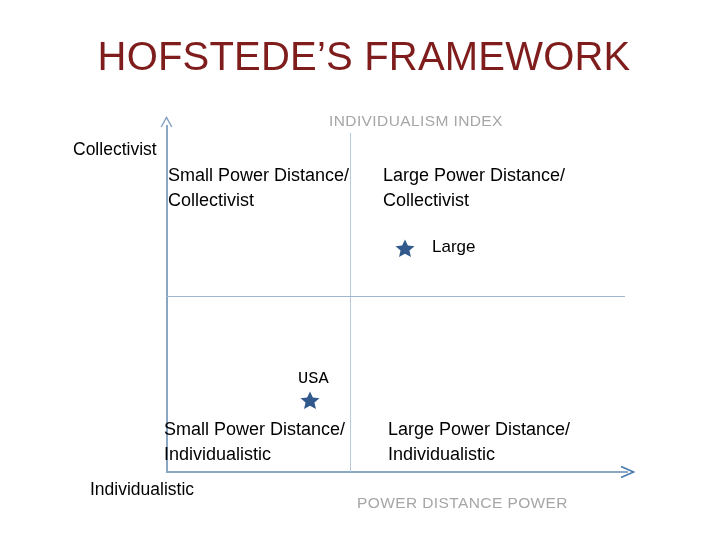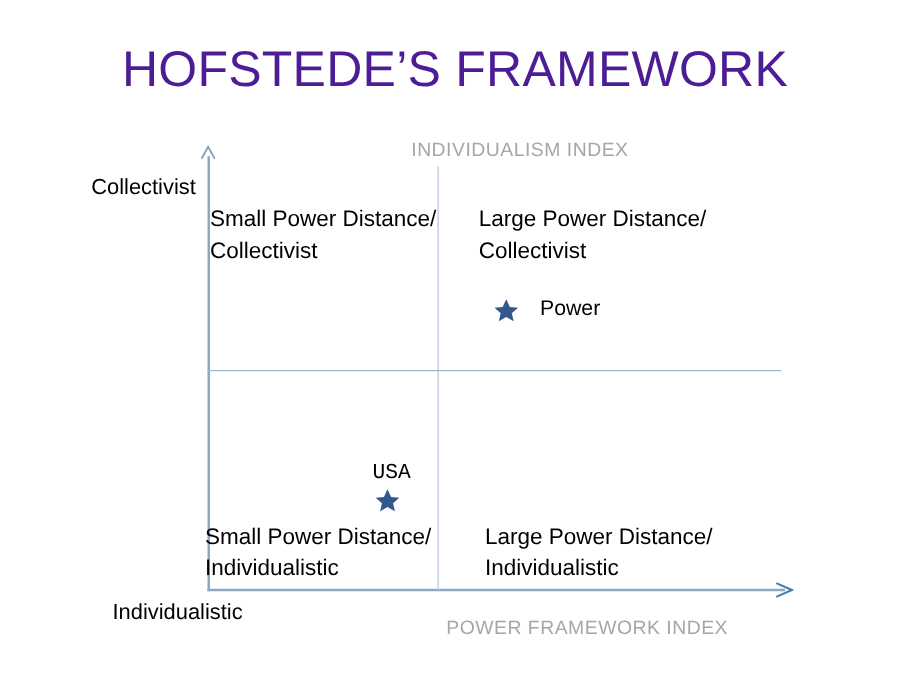--- a/index.html
+++ b/index.html
@@ -20,21 +20,21 @@
 
   
   #title {
     position: absolute;
     left: 0;
     top: 34px;
     width: 728px;
     text-align: center;
     font-size: 40px;
     font-weight: 400;
-    color: #4c1d95;
+    color: #7f1d1d;
     letter-spacing: 0.2px;
     line-height: 1.1;
     white-space: nowrap;
   }
 
   
   .axis-line {
     position: absolute;
     background: #8aa7c4;
   }
@@ -146,37 +146,37 @@
 
   <div class="axis-line" id="h-axis"></div>
   <svg id="h-arrow" viewBox="0 0 15 15">
     <path d="M1 1.5 L13.5 7 L1 12.5" fill="none" stroke="#4a7aab" stroke-width="1.6"></path>
   </svg>
 
   <div id="quad-v"></div>
   <div id="quad-h"></div>
 
   <div class="index-caption" id="individualism-index">INDIVIDUALISM INDEX</div>
-  <div class="index-caption" id="power-distance-index">POWER FRAMEWORK INDEX</div>
+  <div class="index-caption" id="power-distance-index">POWER DISTANCE POWER</div>
 
   <div class="pole-label" id="collectivist-label">Collectivist</div>
   <div class="pole-label" id="individualistic-label">Individualistic</div>
 
   <div class="quad-text" id="quad-tl">Small Power Distance/
 Collectivist</div>
   <div class="quad-text" id="quad-tr">Large Power Distance/
 Collectivist</div>
   <div class="quad-text" id="quad-bl">Small Power Distance/
 Individualistic</div>
   <div class="quad-text" id="quad-br">Large Power Distance/
 Individualistic</div>
 
   <svg class="marker-star" id="greece-star" viewBox="0 0 24 24">
     <polygon points="12,1.6 15.3,8.6 22.8,9.3 17.1,14.3 18.8,21.8 12,17.9 5.2,21.8 6.9,14.3 1.2,9.3 8.7,8.6" fill="#31598c"></polygon>
   </svg>
-  <div class="marker-label" id="greece-label">Power</div>
+  <div class="marker-label" id="greece-label">Large</div>
 
   <div class="marker-label" id="usa-label">USA</div>
   <svg class="marker-star" id="usa-star" viewBox="0 0 24 24">
     <polygon points="12,1.6 15.3,8.6 22.8,9.3 17.1,14.3 18.8,21.8 12,17.9 5.2,21.8 6.9,14.3 1.2,9.3 8.7,8.6" fill="#31598c"></polygon>
   </svg>
 
 </div>
 
 </body></html>

